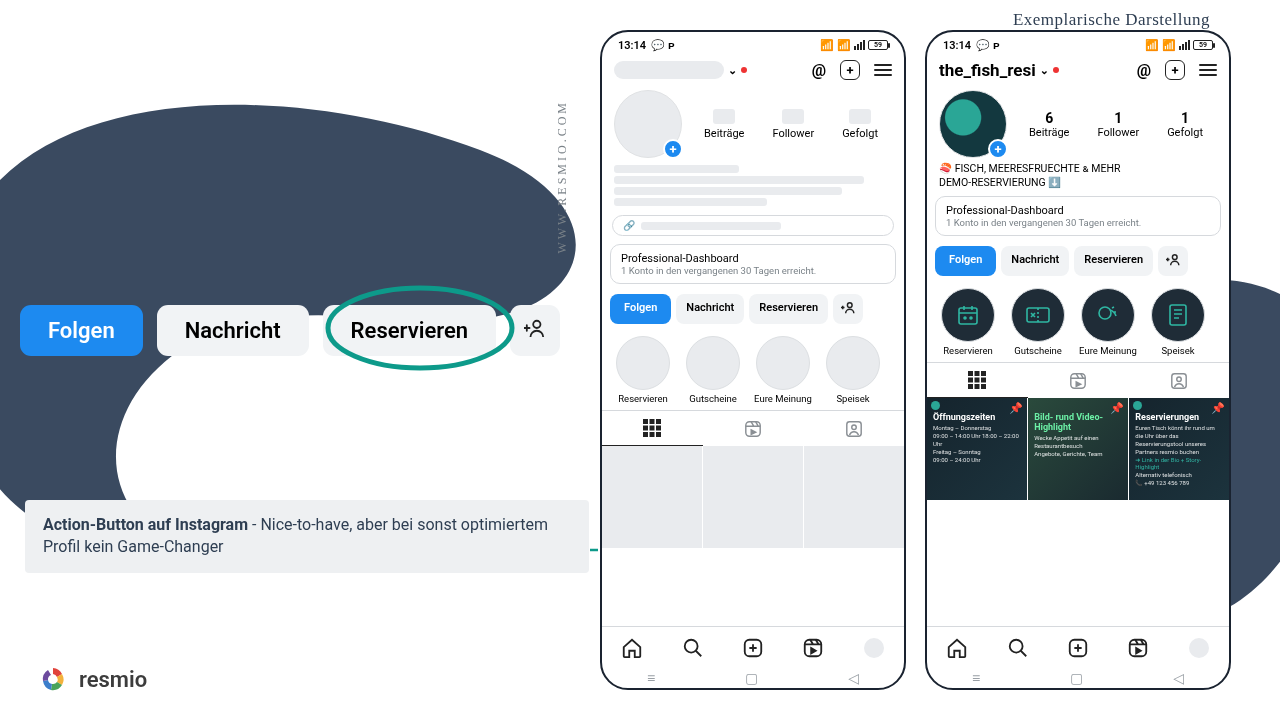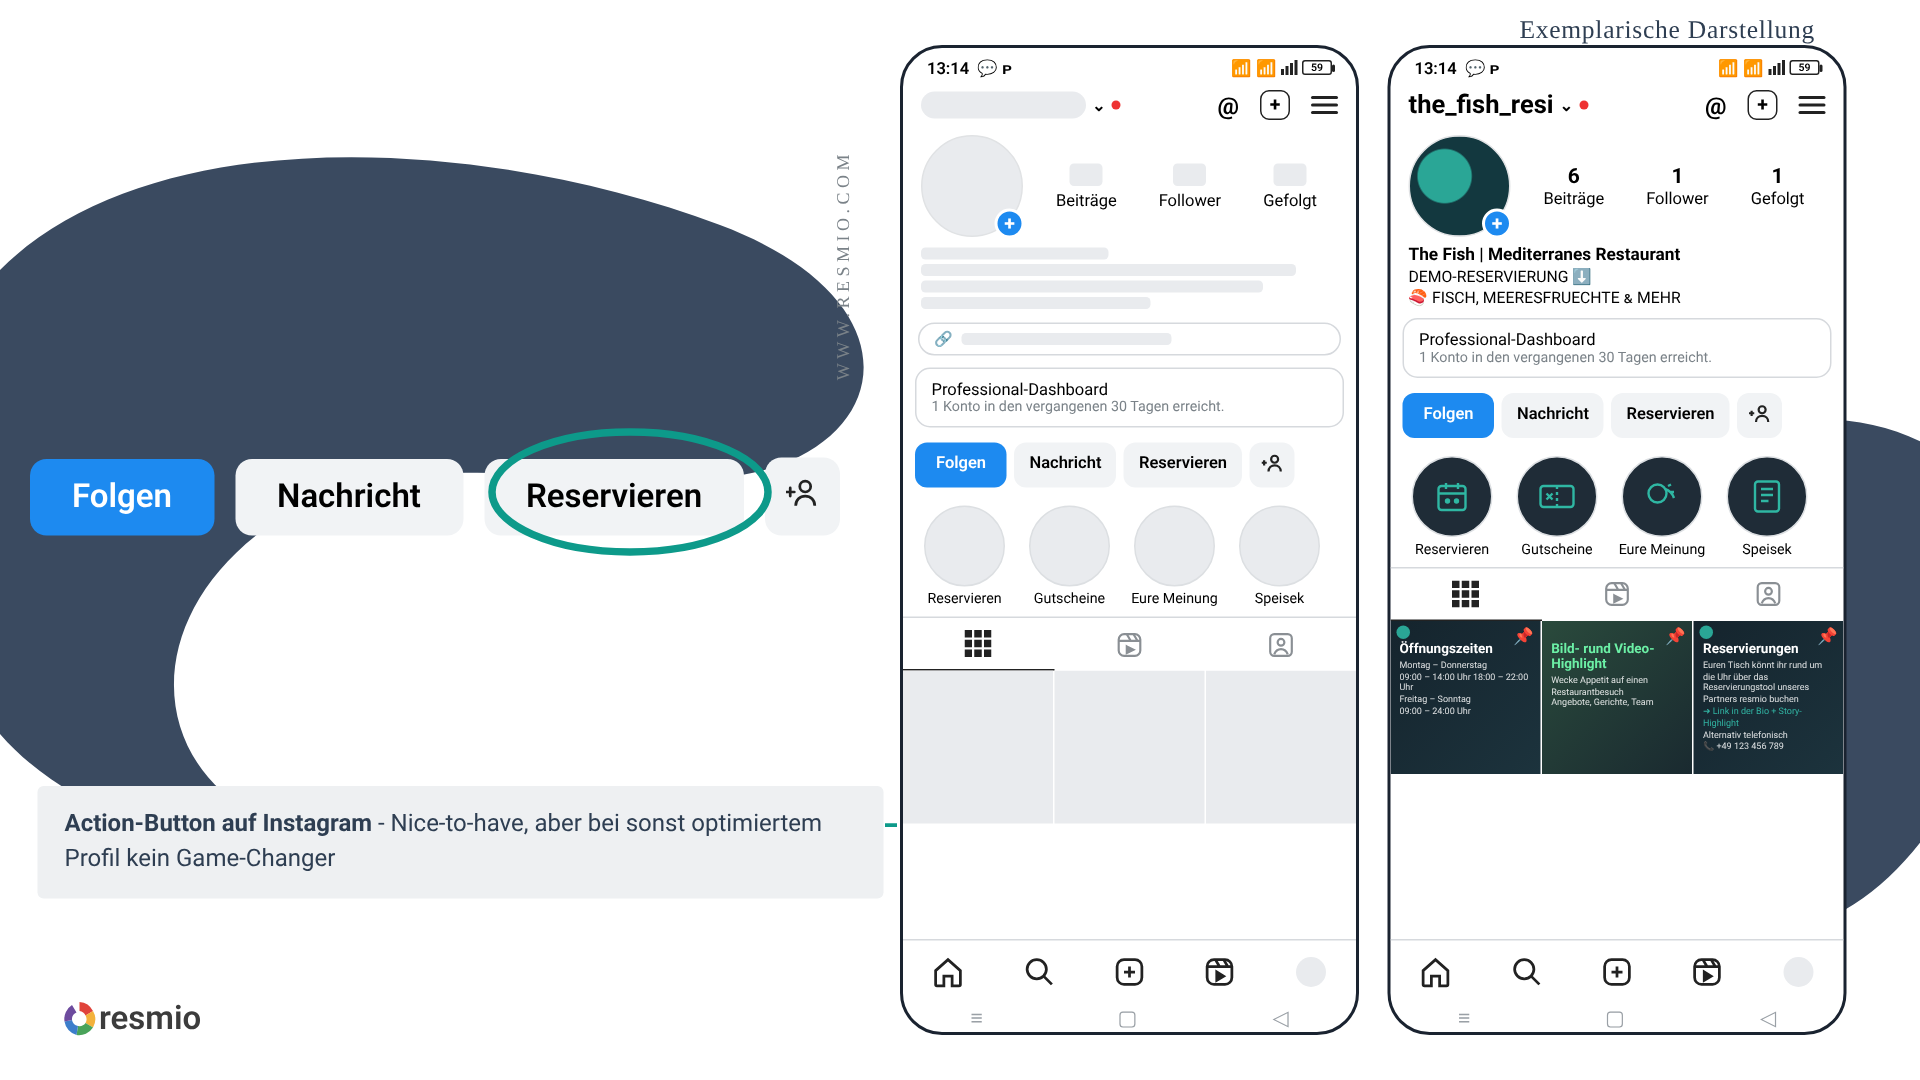--- a/index.html
+++ b/index.html
@@ -23,34 +23,34 @@
 
   
   .left-row{position:absolute;left:20px;top:305px;display:flex;gap:14px;align-items:center;z-index:2}
   .pill{border-radius:11px;padding:13px 28px;font-size:22px;font-weight:600;background:var(--soft2)}
   .pill.primary{background:var(--blue);color:#fff}
   .pill.icon{padding:13px 14px;font-size:22px}
   .circle-highlight{position:absolute;left:320px;top:280px;width:200px;height:95px;z-index:3}
   .circle-highlight svg{width:100%;height:100%}
 
   
-  .anno{position:absolute;left:25px;top:524px;width:564px;background:#eef0f2;border-radius:4px;padding:14px 18px;font-size:16px;color:var(--dark);z-index:4;line-height:1.4;font-family:"Georgia",serif}
+  .anno{position:absolute;left:25px;top:500px;width:564px;background:#eef0f2;border-radius:4px;padding:14px 18px;font-size:16px;color:var(--dark);z-index:4;line-height:1.4;font-family:"Georgia",serif}
   .anno b{font-weight:700}
 
   
   .connector{position:absolute;left:460px;top:362px;width:360px;height:200px;z-index:3;pointer-events:none}
 
   
   .vurl{position:absolute;left:555px;top:100px;writing-mode:vertical-rl;transform:rotate(180deg);font-size:12px;letter-spacing:3px;color:var(--mute);font-family:"Georgia",serif}
 
   
   .topcap{position:absolute;right:70px;top:10px;font-size:17px;color:var(--dark);font-family:"Georgia",serif;letter-spacing:.5px}
 
   
-  .logo{position:absolute;left:40px;bottom:28px;display:flex;align-items:center;gap:0;font-size:22px;font-weight:600;color:#3c3c3c;font-family:Arial,sans-serif}
+  .logo{position:absolute;left:40px;bottom:28px;display:flex;align-items:center;gap:13px;font-size:22px;font-weight:600;color:#3c3c3c;font-family:Arial,sans-serif}
   .logo-mark{width:26px;height:26px;position:relative}
 
   
   .phone{position:absolute;top:30px;width:306px;height:660px;border:2.5px solid #1a2330;border-radius:28px;background:#fff;z-index:5;overflow:hidden;display:flex;flex-direction:column}
   .phone.left{left:600px}
   .phone.right{left:925px}
 
   .statusbar{height:22px;display:flex;justify-content:space-between;align-items:center;padding:4px 16px 0;font-size:11px;font-weight:600}
   .statusbar .r{display:flex;gap:3px;align-items:center}
   .statusbar .sig{display:inline-flex;align-items:flex-end;gap:1px}
@@ -362,23 +362,22 @@
           <div class="num">1</div>
           <div class="lab">Follower</div>
         </div>
       <div class="stat">
           <div class="num">1</div>
           <div class="lab">Gefolgt</div>
         </div>
     </div>
   </div>
   <div class="bio">
-    <div class="name">The Fish | Mediterranes Restaurant</div>
+    <div style="font-variant:small-caps">🍣 FISCH, MEERESFRUECHTE &amp; MEHR</div>
     <div style="font-variant:small-caps">DEMO-RESERVIERUNG ⬇️</div>
-    <div style="font-variant:small-caps">🍣 FISCH, MEERESFRUECHTE &amp; MEHR</div>
   </div>
   <div class="dash">
     <div class="t">Professional-Dashboard</div>
     <div class="s">1 Konto in den vergangenen 30 Tagen erreicht.</div>
   </div>
   <div class="btnrow">
     <div class="btn primary">Folgen</div>
     <div class="btn">Nachricht</div>
     <div class="btn">Reservieren</div>
     <div class="btn ic"><svg width="14" height="13" viewBox="0 0 24 22" fill="none" stroke="#222" stroke-width="2.5">

